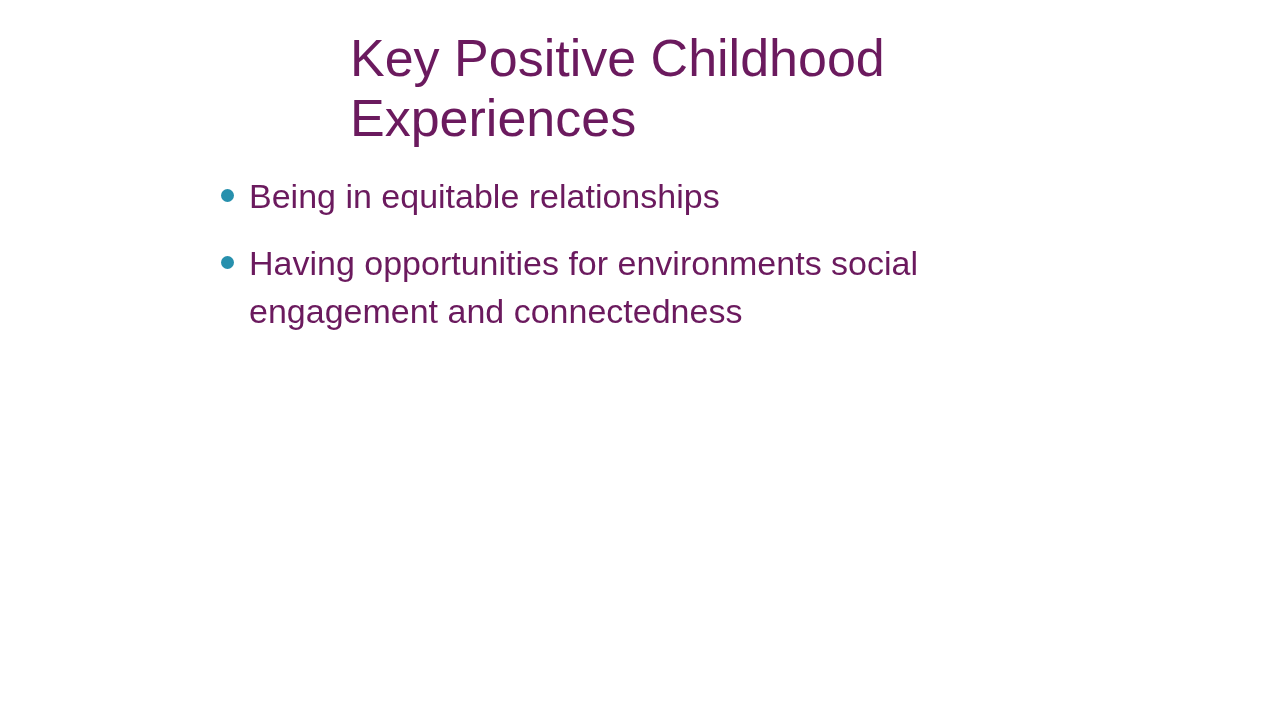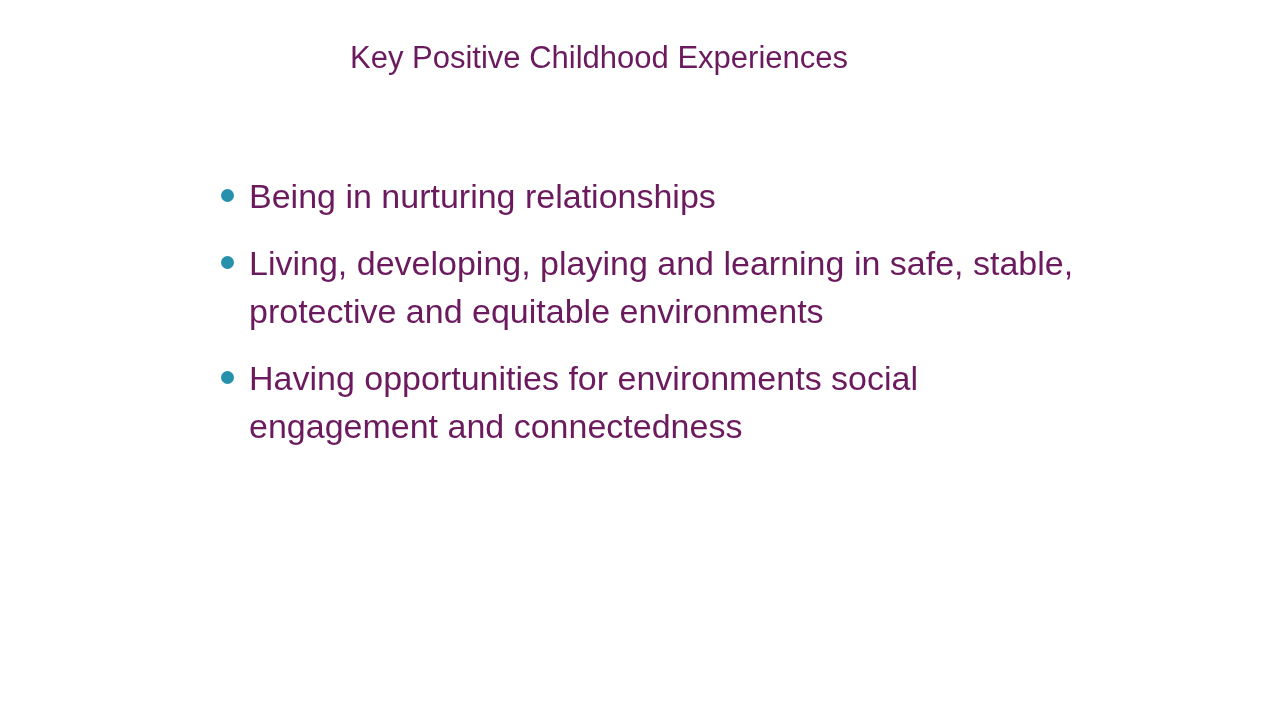--- a/index.html
+++ b/index.html
@@ -18,21 +18,21 @@
     width: 1280px;
     height: 720px;
     background: #ffffff;
     box-sizing: border-box;
   }
   .slide-title {
     position: absolute;
     left: 350px;
     top: 28px;
     width: 620px;
-    font-size: 31px;
+    font-size: 52px;
     line-height: 60px;
     font-weight: normal;
     color: #6b1a5e;
     letter-spacing: 0px;
     margin: 0;
   }
   .bullet-list {
     position: absolute;
     left: 215px;
     top: 172px;
@@ -67,25 +67,21 @@
 </head>
 <body>
 
 <div class="slide">
 
   <h1 class="slide-title">Key Positive Childhood Experiences</h1>
 
   <ul class="bullet-list">
     <li class="bullet-item">
       <span class="bullet-dot"></span>
-      <span class="bullet-text">Being in nurturing relationships</span>
-    </li>
-    <li class="bullet-item">
-      <span class="bullet-dot"></span>
-      <span class="bullet-text">Living, developing, playing and learning in safe, stable, protective and equitable environments</span>
+      <span class="bullet-text">Being in equitable relationships</span>
     </li>
     <li class="bullet-item">
       <span class="bullet-dot"></span>
       <span class="bullet-text">Having opportunities for environments social engagement and connectedness</span>
     </li>
   </ul>
 
 </div>
 
 </body></html>

